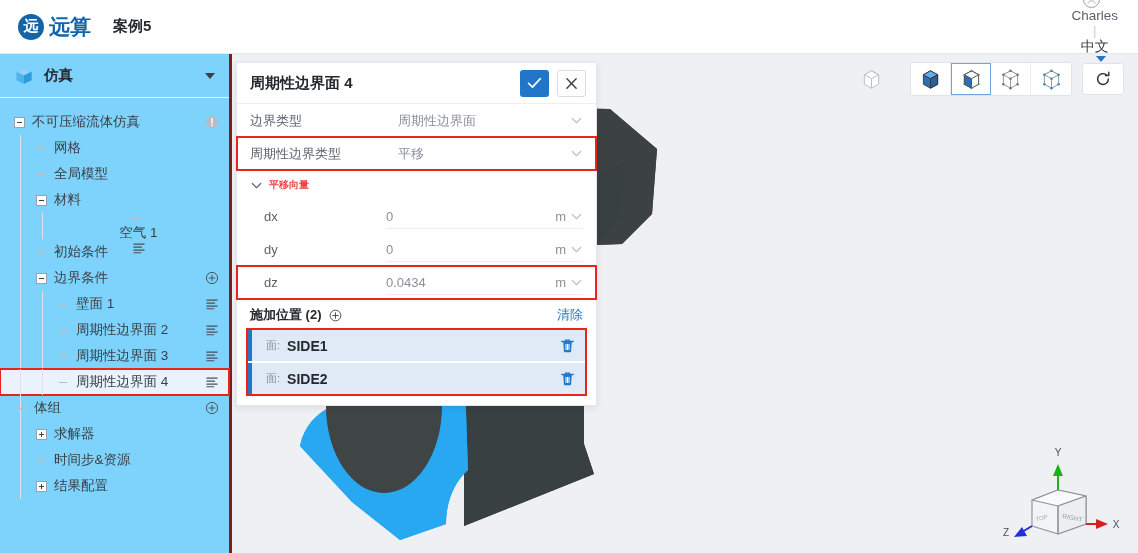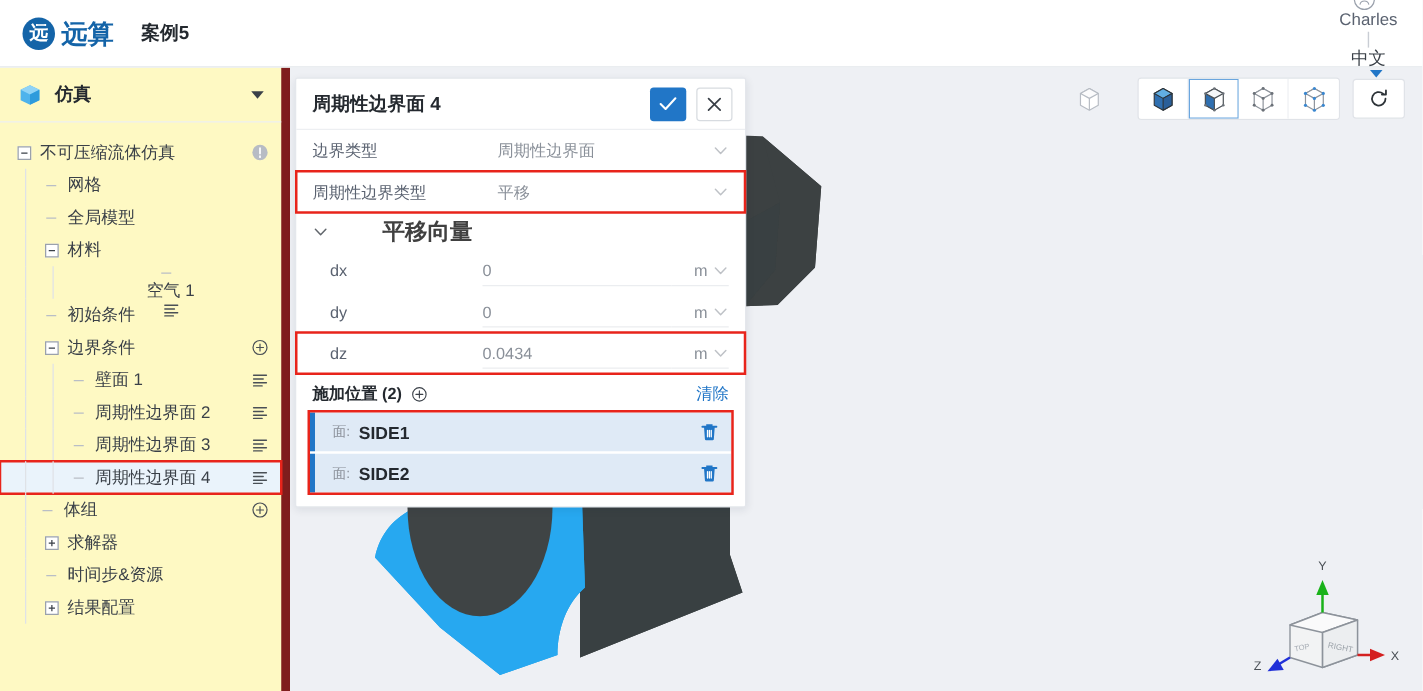--- a/index.html
+++ b/index.html
@@ -45,21 +45,21 @@
   .lang { color: #3a4048; font-size: 14px; }
   .lang-caret {
     margin-left: 12px; width: 0; height: 0;
     border-left: 5px solid transparent; border-right: 5px solid transparent;
     border-top: 6px solid #2176c7;
   }
 
   
   .sidebar {
     position: absolute; top: 54px; left: 0; width: 232px; height: 499px;
-    background: #fef9c3; border-right: 7px solid #7f1d1d;
+    background: #7dd3fc; border-right: 3px solid #7f1d1d;
   }
   .sb-head {
     height: 44px; display: flex; align-items: center; padding: 0 14px;
     border-bottom: 1px solid #edeff2;
   }
   .sb-head-title { font-size: 14.5px; font-weight: bold; color: #24292f; margin-left: 10px; }
   .sb-head-caret {
     margin-left: auto; width: 0; height: 0;
     border-left: 5px solid transparent; border-right: 5px solid transparent;
     border-top: 6px solid #3a4048;
@@ -131,21 +131,21 @@
   }
   .prow.boxed { outline: 2px solid #e8241b; outline-offset: -1px; }
   .prow .pkey { width: 148px; flex: 0 0 auto; color: #5a6270; }
   .prow .pval { flex: 1 1 auto; color: #8a9099; }
   .chev {
     width: 13px; height: 13px; flex: 0 0 auto; opacity: .55;
   }
 
   .sect-head {
     display: flex; align-items: center; height: 30px; padding: 0 13px;
-    font-size: 18px; color: #404040; font-weight: bold; gap: 37px;
+    font-size: 10px; color: #ef4444; font-weight: bold;
   }
   .sect-head .chev { margin-right: 6px; opacity: .8; }
 
   .vrow {
     display: flex; align-items: center; height: 33px; padding: 0 13px 0 27px;
     font-size: 13px; position: relative;
   }
   .vrow.boxed { outline: 2px solid #e8241b; outline-offset: -1px; }
   .vkey { width: 122px; flex: 0 0 auto; color: #5a6270; }
   .vfield {
@@ -335,21 +335,21 @@
         <div class="tnode sel boxed" style="padding-left: 58px;">
           <div class="guide" style="left: 20px; height: 26px;"></div>
           <div class="guide" style="left: 42px; height: 26px;"></div>
           <div class="tdash"></div>
           <span class="tlabel">周期性边界面 4</span>
           <span class="tspacer"></span>
           <svg class="menu-ic" viewBox="0 0 16 14">
             <path d="M2 2.5h12M2 6h9M2 9.5h12M2 12.5h8" stroke="#4a5056" stroke-width="1.3" stroke-linecap="round"></path>
           </svg>
         </div>
-        <div class="tnode" style="padding-left: 33px;">
+        <div class="tnode" style="padding-left: 16px;">
           <div class="guide" style="left: 20px; height: 26px;"></div>
           <div class="tdash"></div>
           <span class="tlabel">体组</span>
           <span class="tspacer"></span>
           <svg class="plus-ic" viewBox="0 0 16 16">
             <circle cx="8" cy="8" r="6.4" fill="none" stroke="#4a5056" stroke-width="1.1"></circle>
             <path d="M8 4.8v6.4M4.8 8h6.4" stroke="#4a5056" stroke-width="1.1" stroke-linecap="round"></path>
           </svg>
         </div>
         <div class="tnode" style="padding-left: 36px;">

